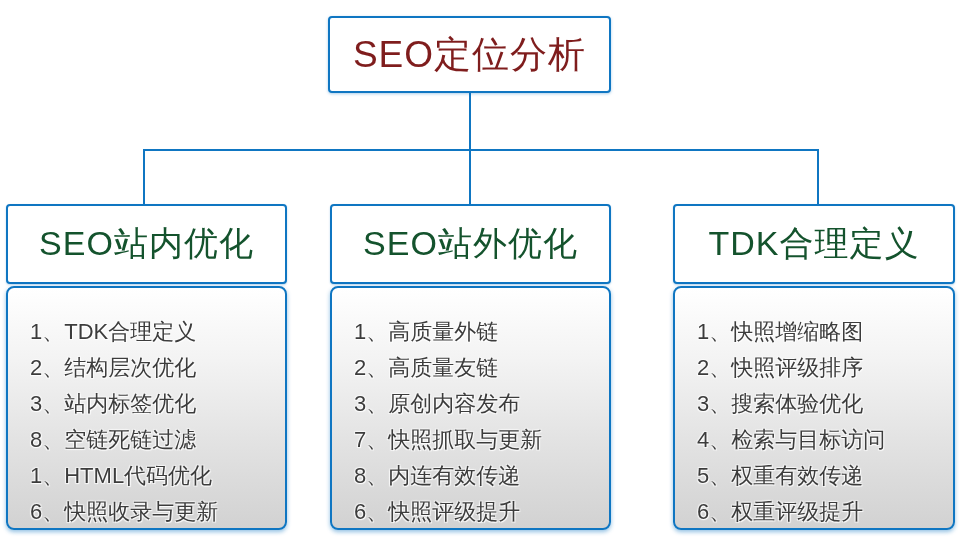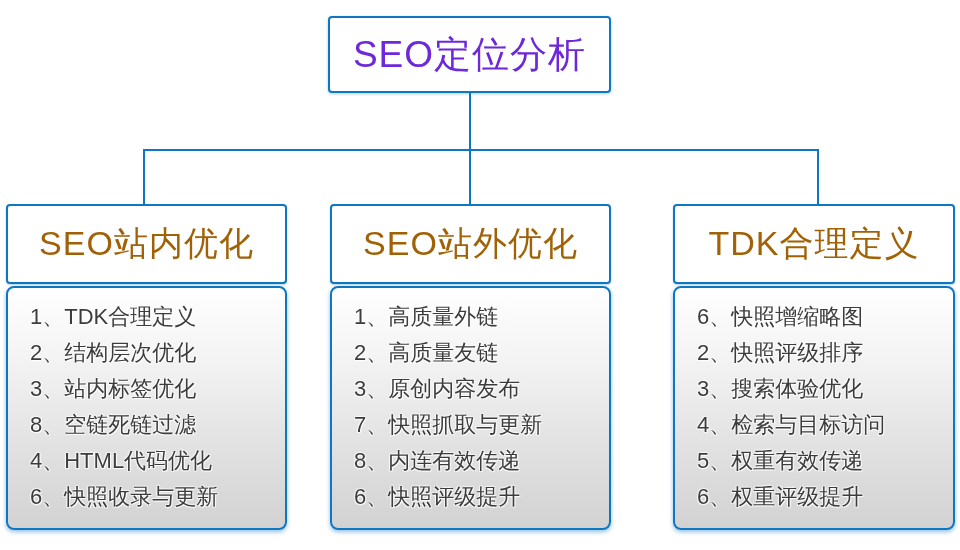--- a/index.html
+++ b/index.html
@@ -25,21 +25,21 @@
     left: 328px; top: 16px;
     width: 283px; height: 77px;
     box-sizing: border-box;
     background: #ffffff;
     border: 2px solid #0f76c2;
     border-radius: 4px;
     display: flex;
     align-items: center;
     justify-content: center;
     font-size: 37px;
-    color: #6d28d9;
+    color: #7f1d1d;
     box-shadow: 0 1px 3px rgba(15, 118, 194, 0.35);
     letter-spacing: 1px;
   }
 
   
   .column {
     position: absolute;
     top: 204px;
     display: flex;
     flex-direction: column;
@@ -51,33 +51,33 @@
   .col-header {
     box-sizing: border-box;
     height: 80px;
     background: #ffffff;
     border: 2px solid #0f76c2;
     border-radius: 4px;
     display: flex;
     align-items: center;
     justify-content: center;
     font-size: 34px;
-    color: #a16207;
+    color: #14532d;
     box-shadow: 0 1px 2px rgba(15, 118, 194, 0.3);
     letter-spacing: 1px;
   }
 
   .col-panel {
     box-sizing: border-box;
     margin-top: 2px;
     height: 244px;
     border: 2px solid #0f76c2;
     border-radius: 8px;
     background: linear-gradient(180deg, #ffffff 0%, #f3f3f3 30%, #e2e2e2 65%, #d2d2d2 100%);
-    padding: 11px 10px 0 22px;
+    padding: 26px 10px 0 22px;
     box-shadow: 0 2px 4px rgba(15, 118, 194, 0.45);
   }
 
   .list-item {
     font-size: 22px;
     line-height: 36px;
     color: #3c3c3c;
     white-space: nowrap;
     text-shadow: 1px 1px 1px rgba(255,255,255,0.95),
                 -1px -1px 1px rgba(255,255,255,0.55),
@@ -102,21 +102,21 @@
 
   <div class="column col-1">
     <div class="col-header">
       <span>SEO站内优化</span>
     </div>
     <div class="col-panel">
       <div class="list-item">1、TDK合理定义</div>
       <div class="list-item">2、结构层次优化</div>
       <div class="list-item">3、站内标签优化</div>
       <div class="list-item">8、空链死链过滤</div>
-      <div class="list-item">4、HTML代码优化</div>
+      <div class="list-item">1、HTML代码优化</div>
       <div class="list-item">6、快照收录与更新</div>
     </div>
   </div>
 
   <div class="column col-2">
     <div class="col-header">
       <span>SEO站外优化</span>
     </div>
     <div class="col-panel">
       <div class="list-item">1、高质量外链</div>
@@ -126,21 +126,21 @@
       <div class="list-item">8、内连有效传递</div>
       <div class="list-item">6、快照评级提升</div>
     </div>
   </div>
 
   <div class="column col-3">
     <div class="col-header">
       <span>TDK合理定义</span>
     </div>
     <div class="col-panel">
-      <div class="list-item">6、快照增缩略图</div>
+      <div class="list-item">1、快照增缩略图</div>
       <div class="list-item">2、快照评级排序</div>
       <div class="list-item">3、搜索体验优化</div>
       <div class="list-item">4、检索与目标访问</div>
       <div class="list-item">5、权重有效传递</div>
       <div class="list-item">6、权重评级提升</div>
     </div>
   </div>
 
 </div>
 

